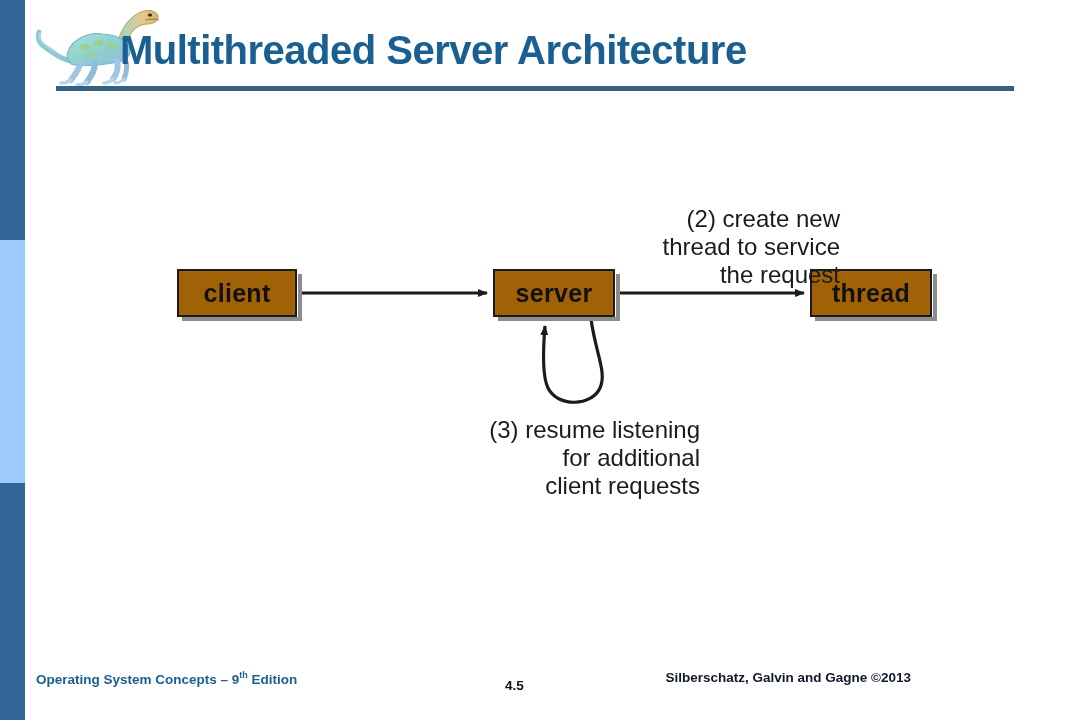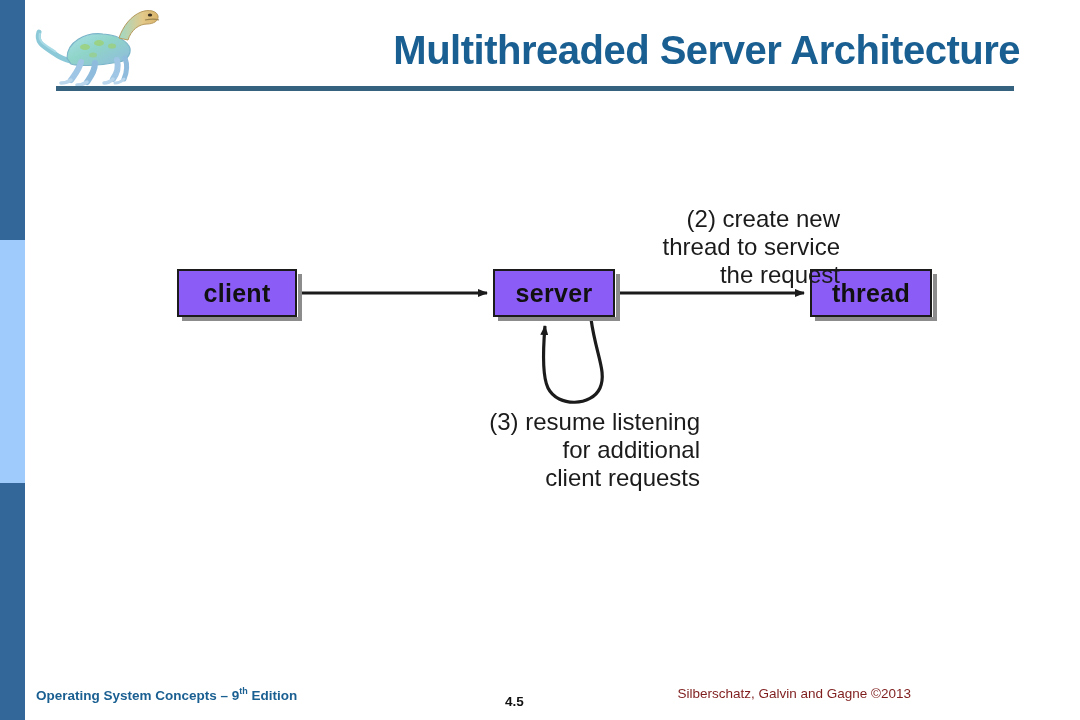--- a/index.html
+++ b/index.html
@@ -37,21 +37,21 @@
     left: 33px;
     top: 2px;
     width: 128px;
     height: 86px;
   }
   .title {
     position: absolute;
     left: 120px;
     top: 28px;
     width: 900px;
-    text-align: right;
+    text-align: left;
     font-size: 40px;
     font-weight: bold;
     color: #1a5f91;
     letter-spacing: -0.5px;
     white-space: nowrap;
   }
   .title-rule {
     position: absolute;
     left: 56px;
     top: 86px;
@@ -63,21 +63,21 @@
   
   .diagram {
     position: absolute;
     left: 0;
     top: 150px;
     width: 1080px;
     height: 380px;
   }
   .node-box {
     position: absolute;
-    background: #8b5cf6;
+    background: #a16207;
     border: 2px solid #1b1b1b;
     box-sizing: border-box;
     display: flex;
     align-items: center;
     justify-content: center;
     font-size: 25px;
     font-weight: bold;
     color: #111111;
     letter-spacing: 0.3px;
   }
@@ -99,35 +99,35 @@
   .label {
     position: absolute;
     color: #1b1b1b;
     font-size: 24px;
     line-height: 28px;
     text-align: right;
     white-space: pre-line;
   }
   .label-1 { left: 300px; top: 80px; width: 220px; }
   .label-2 { left: 590px; top: 55px; width: 250px; }
-  .label-3 { left: 420px; top: 258px; width: 280px; }
+  .label-3 { left: 420px; top: 266px; width: 280px; }
 
   .svg-layer {
     position: absolute;
     left: 0; top: 0;
     width: 1080px;
     height: 380px;
     overflow: visible;
   }
 
   
   .footer {
     position: absolute;
     left: 0;
-    bottom: 0;
+    bottom: 16px;
     width: 929px;
     height: 48px;
   }
   .footer-left {
     position: absolute;
     left: 36px;
     top: 14px;
     font-size: 13.5px;
     font-weight: bold;
     color: #1a5f91;
@@ -141,22 +141,22 @@
     font-size: 13.5px;
     font-weight: bold;
     color: #111111;
     margin-top: 8px;
   }
   .footer-right {
     position: absolute;
     right: 18px;
     top: 14px;
     font-size: 13.5px;
-    font-weight: normal;
-    color: #7f1d1d;
+    font-weight: bold;
+    color: #0f172a;
     white-space: nowrap;
   }
 </style>
 </head>
 <body>
 
 <div class="sidebar">
   <div class="band band-top"></div>
   <div class="band band-mid"></div>
   <div class="band band-bottom"></div>

